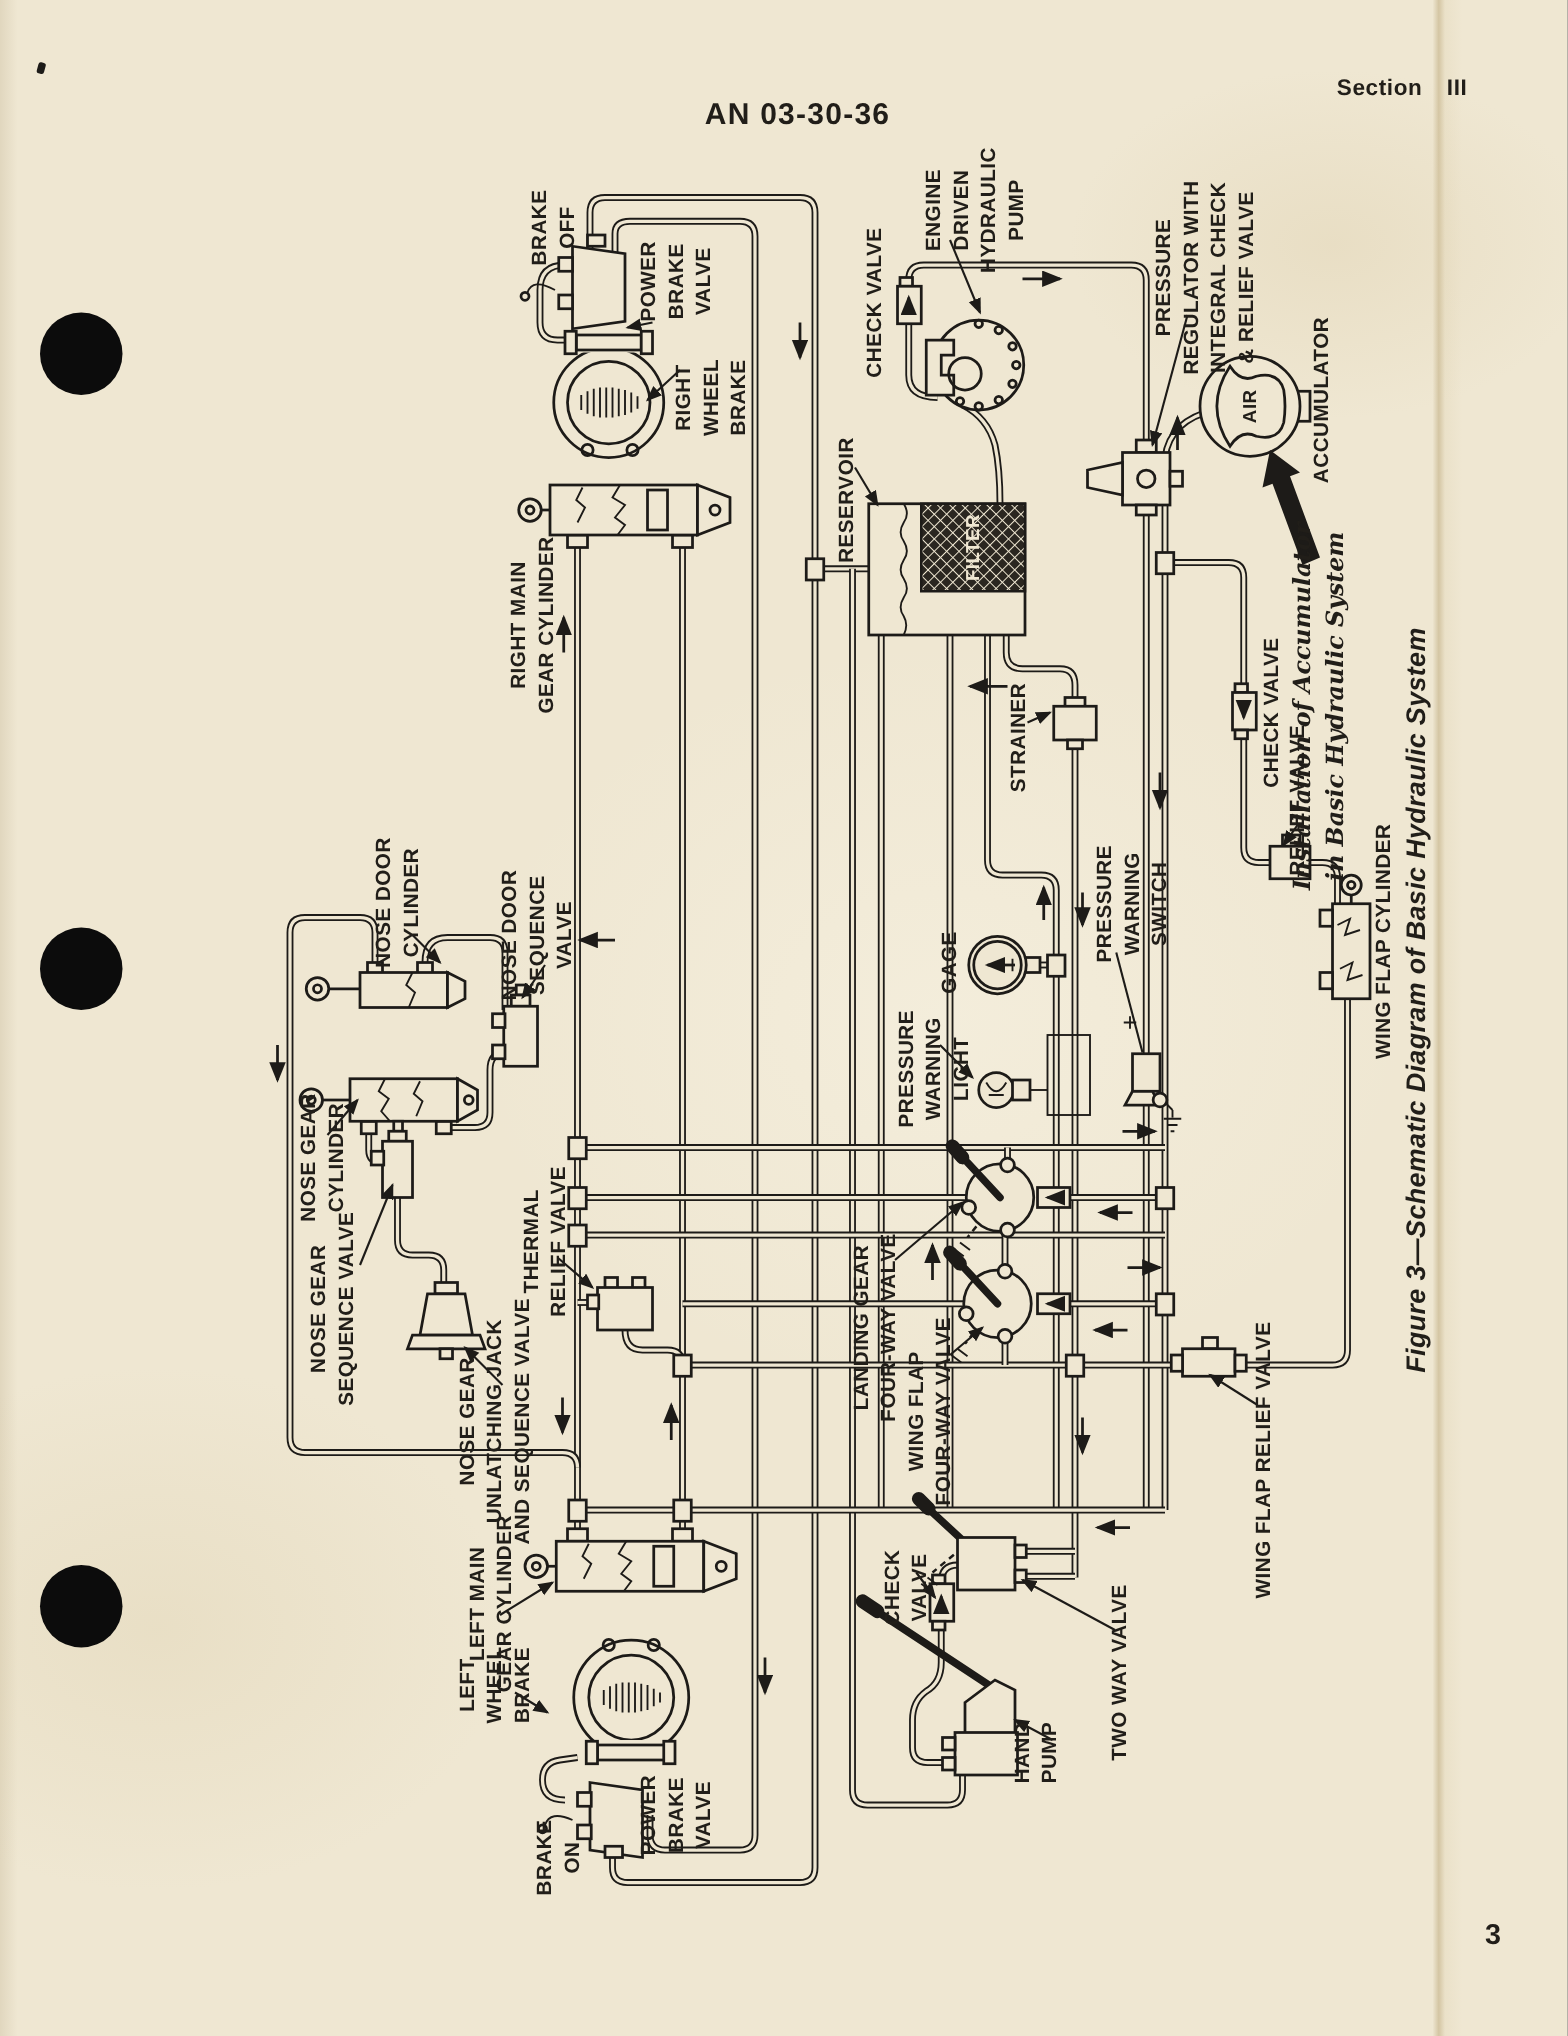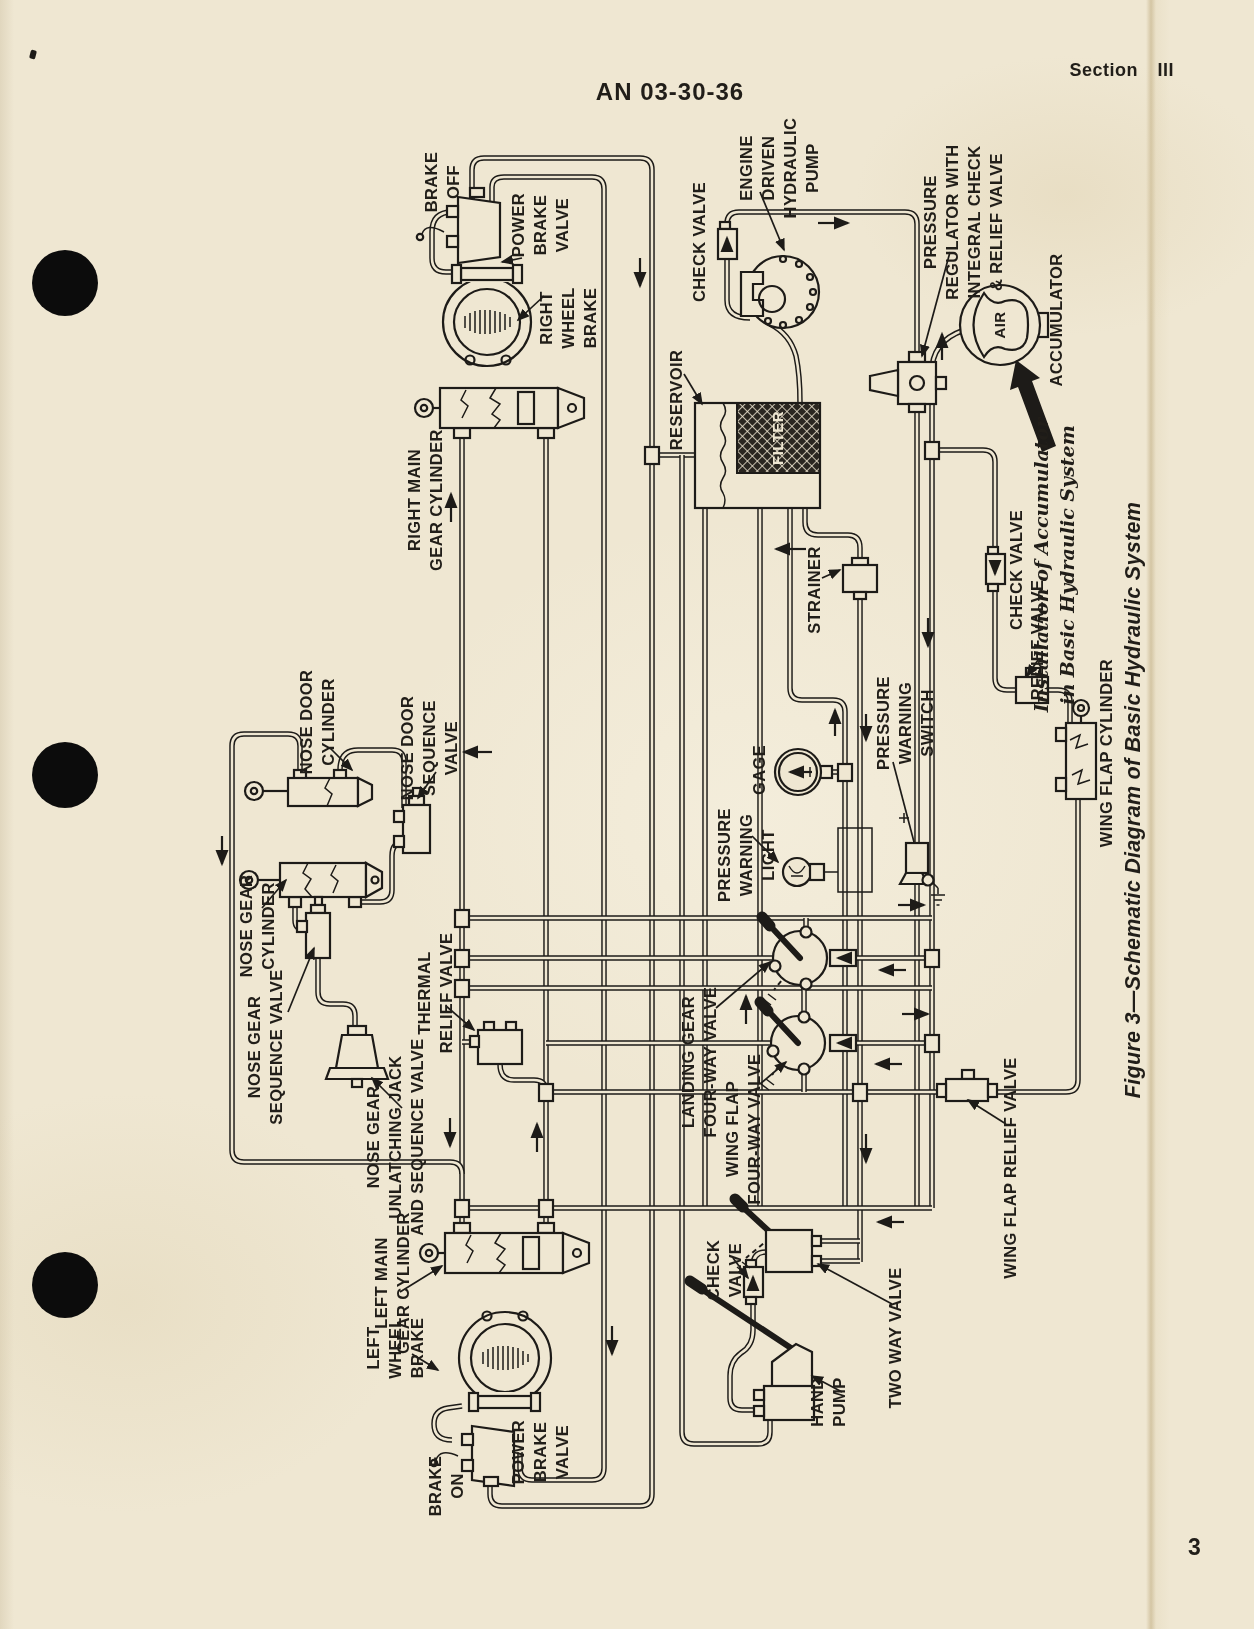--- a/index.html
+++ b/index.html
@@ -7,21 +7,21 @@
     background-color:#efe7d2;
     background-image:
       radial-gradient(ellipse 300px 200px at 85% 12%, rgba(220,205,170,.35), rgba(220,205,170,0) 70%),
       radial-gradient(ellipse 400px 300px at 10% 80%, rgba(218,204,168,.30), rgba(218,204,168,0) 70%),
       radial-gradient(ellipse 500px 400px at 60% 50%, rgba(248,243,228,.5), rgba(248,243,228,0) 75%),
       linear-gradient(90deg, rgba(160,140,100,.18) 0px, rgba(160,140,100,0) 14px),
       linear-gradient(90deg, rgba(214,198,158,0) 1146px, rgba(190,170,125,.55) 1151px, rgba(214,198,158,.18) 1156px, rgba(214,198,158,0) 1170px);
     font-family:"Liberation Sans", sans-serif;}
   .hole{position:absolute;width:66px;height:66px;border-radius:50%;background:#0c0c0c;left:32px;}
   .hdr{position:absolute;color:#211e19;font-weight:700;}
-  #doc-number{left:560px;top:78px;width:220px;text-align:center;font-size:24px;letter-spacing:1px;}
+  #doc-number{left:528px;top:78px;width:220px;text-align:center;font-size:24px;letter-spacing:1px;}
   #section-label{right:80px;top:60px;font-size:18px;word-spacing:14px;letter-spacing:.5px;}
   #page-number{left:1188px;top:1534px;font-size:23px;}
   #corner-mark{position:absolute;left:30px;top:50px;width:6px;height:9px;background:#1d1b18;border-radius:2px;transform:rotate(15deg);}
   svg text{user-select:none;}
   .pipe{stroke:#1d1b18;stroke-width:5.5;fill:none;stroke-linejoin:round;}
   .pcore{stroke:#efe7d2;stroke-width:2.6;fill:none;stroke-linejoin:round;}
   .ink{stroke:#1d1b18;stroke-width:2.2;fill:none;}
   .cmp{stroke:#1d1b18;stroke-width:2.2;fill:#efe7d2;}
   .blk{fill:#1d1b18;stroke:none;}
   .thin{stroke:#1d1b18;stroke-width:1.5;fill:none;}

